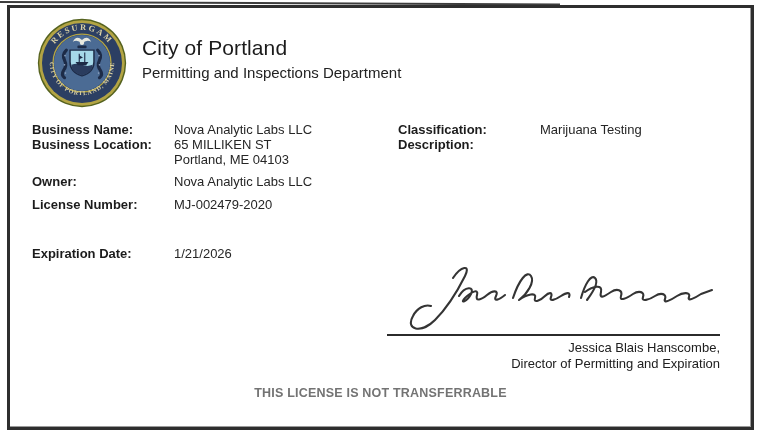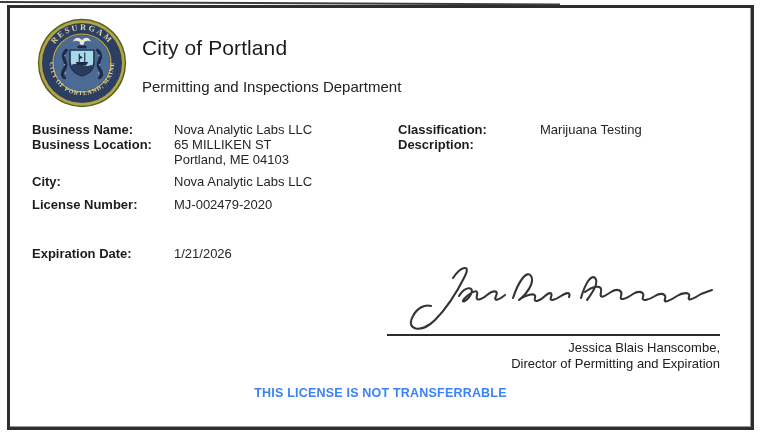--- a/index.html
+++ b/index.html
@@ -12,29 +12,29 @@
     transform:rotate(0.25deg);transform-origin:left top;
   }
   .doc{
     position:absolute;left:7px;top:5px;width:747px;height:425px;box-sizing:border-box;
     border:3px solid #2e2e2e;background:#ffffff;
     box-shadow:inset -1px -1px 0 #9a9a9a;
   }
   .seal{position:absolute;left:26px;top:9px;width:92px;height:92px;}
   .headerblock{position:absolute;left:132px;top:27px;}
   .title{margin:0;font-size:21px;line-height:26px;font-weight:400;color:#1b1b1b;letter-spacing:0.1px;}
-  .subtitle{margin:16px 0 0 0;font-size:15px;line-height:19px;color:#222222;}
+  .subtitle{margin:2px 0 0 0;font-size:15px;line-height:19px;color:#222222;}
   .row{position:absolute;left:22px;font-size:13px;line-height:15px;white-space:nowrap;}
   .row.right{left:388px;}
   .flabel{display:inline-block;width:110px;font-weight:700;color:#1c1c1c;}
   .fvalue{color:#262626;margin-left:32px;}
   .sig-script{position:absolute;left:385px;top:248px;width:320px;height:82px;}
   .sig-line{position:absolute;left:377px;top:326px;width:333px;height:2px;background:#2b2b2b;}
   .sig-text{position:absolute;left:377px;top:332px;width:333px;text-align:right;font-size:13px;line-height:16px;color:#202020;}
-  .footer{position:absolute;left:0;top:378px;width:100%;text-align:center;font-size:12.5px;line-height:15px;font-weight:700;color:#3b82f6;letter-spacing:0.2px;}
+  .footer{position:absolute;left:0;top:378px;width:100%;text-align:center;font-size:12.5px;line-height:15px;font-weight:700;color:#737373;letter-spacing:0.2px;}
 </style>
 </head>
 <body>
 
 <div class="page">
 
   <div class="scan-artifact"></div>
 
   <div class="doc">
 
@@ -93,21 +93,21 @@
     <div class="row" style="top:114px">
       <span class="flabel">Business Name:</span><span class="fvalue">Nova Analytic Labs LLC</span>
     </div>
     <div class="row" style="top:129px">
       <span class="flabel">Business Location:</span><span class="fvalue">65 MILLIKEN ST</span>
     </div>
     <div class="row" style="top:144px">
       <span class="flabel"></span><span class="fvalue">Portland, ME 04103</span>
     </div>
     <div class="row" style="top:166px">
-      <span class="flabel">City:</span><span class="fvalue">Nova Analytic Labs LLC</span>
+      <span class="flabel">Owner:</span><span class="fvalue">Nova Analytic Labs LLC</span>
     </div>
     <div class="row" style="top:189px">
       <span class="flabel">License Number:</span><span class="fvalue">MJ-002479-2020</span>
     </div>
     <div class="row" style="top:238px">
       <span class="flabel">Expiration Date:</span><span class="fvalue">1/21/2026</span>
     </div>
 
     <div class="row right" style="top:114px">
       <span class="flabel">Classification:</span><span class="fvalue">Marijuana Testing</span>

